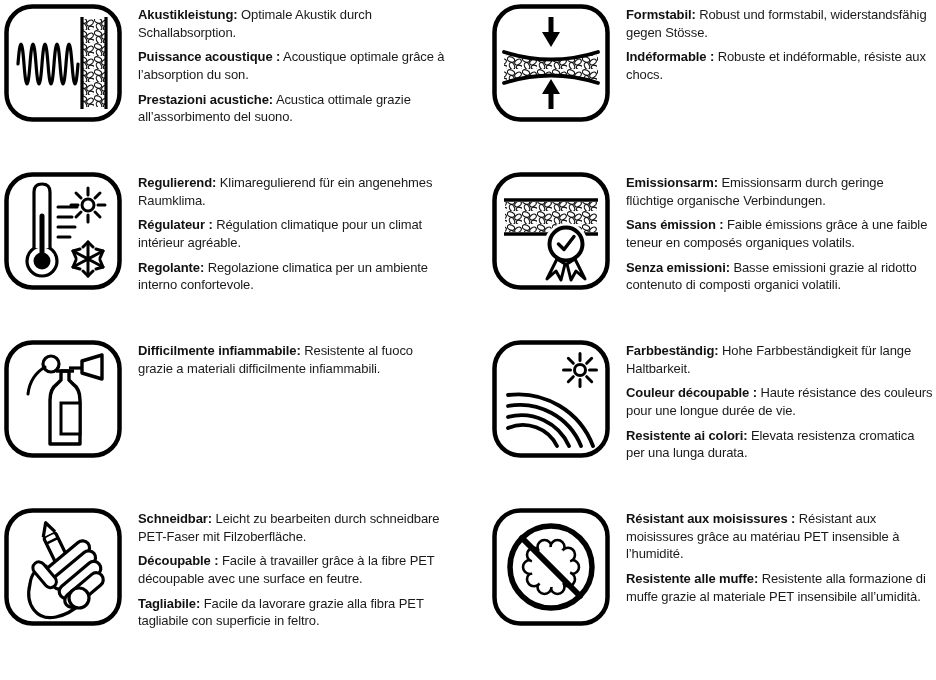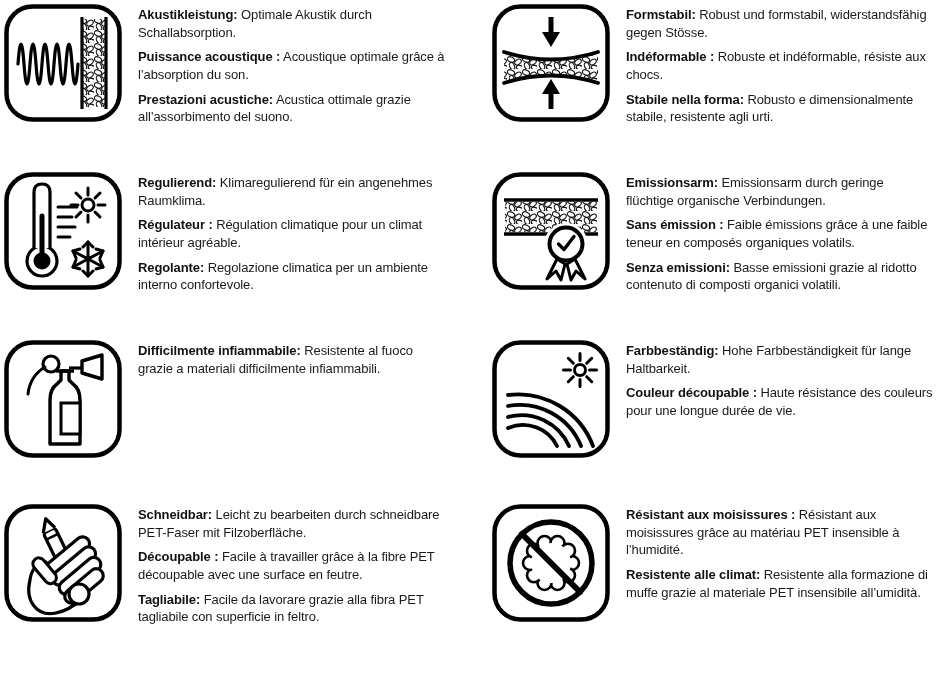--- a/index.html
+++ b/index.html
@@ -86,21 +86,20 @@
         </g>
         <g>
           <path class="st" stroke-width="5" d="M59,105 V88"></path>
           <polygon points="50,90 68,90 59,75" fill="#000"></polygon>
         </g>
       </svg>
     </div>
     <div class="texts">
       <p><strong>Formstabil:</strong> <span>Robust und formstabil, widerstandsfähig gegen Stösse.</span></p>
       <p><strong>Indéformable :</strong> <span>Robuste et indéformable, résiste aux chocs.</span></p>
-      <p><strong>Stabile nella forma:</strong> <span>Robusto e dimensionalmente stabile, resistente agli urti.</span></p>
     </div>
   </div>
 
   <div class="cell">
     <div class="icon-box">
       <svg viewBox="0 0 118 118">
         <rect x="2.5" y="2.5" width="113" height="113" rx="26" class="stw" stroke-width="4.5"></rect>
         <g>
           <circle cx="38" cy="89" r="15" class="stw" stroke-width="3.2"></circle>
           <path d="M30,76 L30,20 Q30,12 38,12 Q46,12 46,20 L46,76" class="stw" stroke-width="3.2"></path>
@@ -183,20 +182,21 @@
         </g>
         <g>
           <circle cx="88" cy="30" r="5.5" class="st" stroke-width="3"></circle>
           <path class="st" stroke-width="3" stroke-linecap="round" d="M97.5,30 H104.5 M78.5,30 H71.5 M88,20.5 V13.5 M88,39.5 V46.5 M94.7,23.3 L99.7,18.3 M81.3,23.3 L76.3,18.3 M94.7,36.7 L99.7,41.7 M81.3,36.7 L76.3,41.7"></path>
         </g>
       </svg>
     </div>
     <div class="texts">
       <p><strong>Farbbeständig:</strong> <span>Hohe Farbbeständigkeit für lange Haltbarkeit.</span></p>
       <p><strong>Couleur découpable :</strong> <span>Haute résistance des couleurs pour une longue durée de vie.</span></p>
+      <p><strong>Resistente ai colori:</strong> <span>Elevata resistenza cromatica per una lunga durata.</span></p>
     </div>
   </div>
 
   <div class="cell">
     <div class="icon-box">
       <svg viewBox="0 0 118 118">
         <rect x="2.5" y="2.5" width="113" height="113" rx="26" class="stw" stroke-width="4.5"></rect>
         <path class="stw" stroke-width="3.2" stroke-linejoin="round" d="M42,58 Q28,60 26,76 Q22,92 30,102 Q38,112 52,109 Q66,106 76,96 Q84,88 80,80 Q74,72 66,74 Q54,78 46,70 Q43,64 42,58 Z"></path>
         <g transform="translate(60,57) rotate(64)">
           <rect x="-34" y="-6.5" width="68" height="13" rx="3" class="stw" stroke-width="3.2"></rect>
@@ -248,17 +248,17 @@
           <circle cx="59" cy="59" r="20" fill="#fff"></circle>
         </g>
         <g>
           <path class="st" stroke-width="6" stroke-linecap="round" d="M30,30 L88,88"></path>
           <circle cx="59" cy="59" r="41" class="st" stroke-width="5.5"></circle>
         </g>
       </svg>
     </div>
     <div class="texts">
       <p><strong>Résistant aux moisissures :</strong> <span>Résistant aux moisissures grâce au matériau PET insensible à l’humidité.</span></p>
-      <p><strong>Resistente alle climat:</strong> <span>Resistente alla formazione di muffe grazie al materiale PET insensibile all’umidità.</span></p>
+      <p><strong>Resistente alle muffe:</strong> <span>Resistente alla formazione di muffe grazie al materiale PET insensibile all’umidità.</span></p>
     </div>
   </div>
 
 </div>
 
 </body></html>

